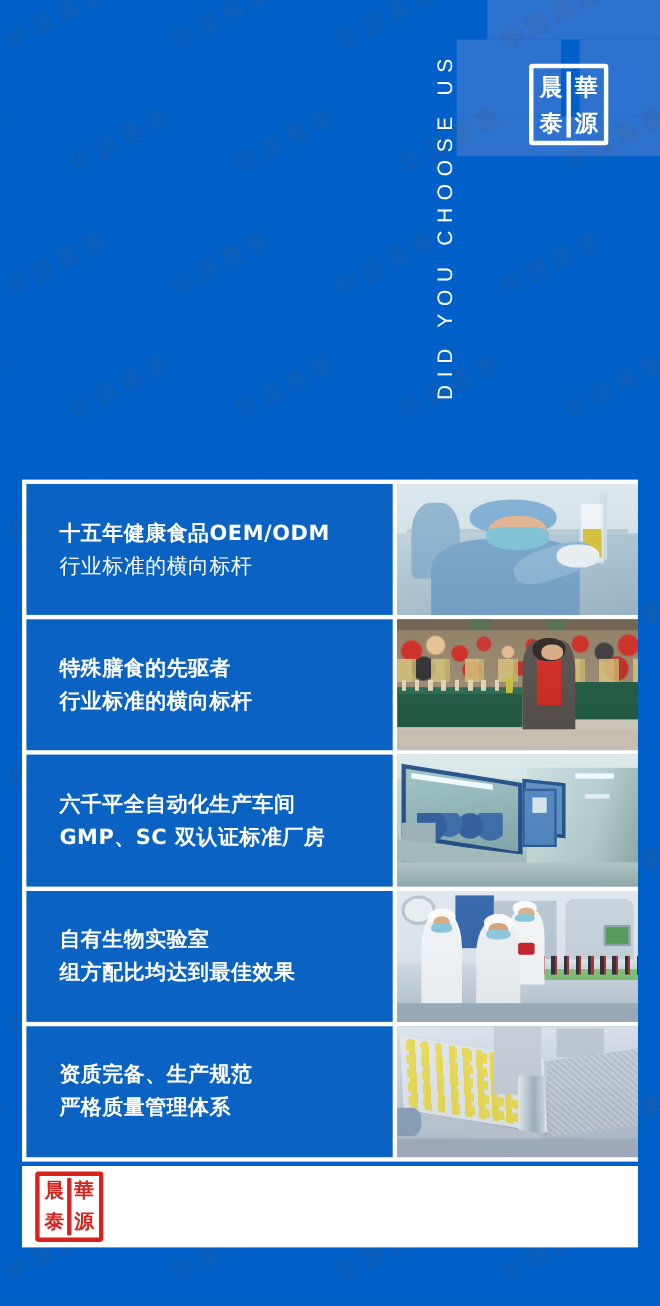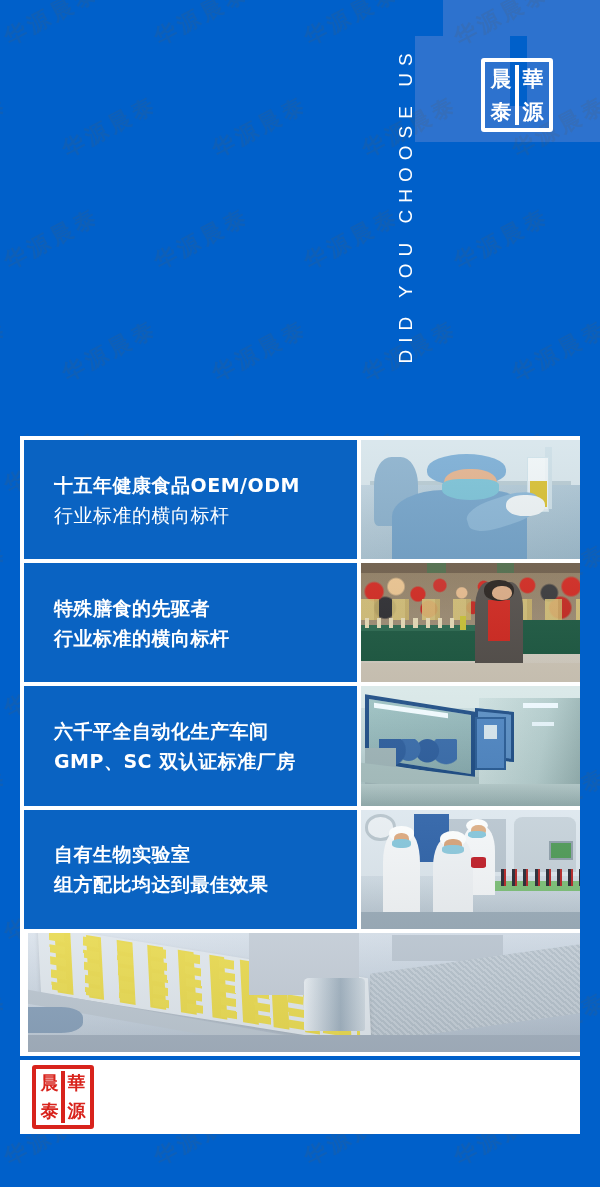--- a/index.html
+++ b/index.html
@@ -480,20 +480,24 @@
             <i class="w2f"></i>
             <i class="w2m"></i>
           <i class="redobj"></i>
             <i class="floor4"></i>
           <i class="photo-shade"></i>
         </div>
       </div>
     </div>
 
     <div class="card">
+      <div class="card-text">
+        <div class="ln b">资质完备、生产规范</div>
+        <div class="ln b">严格质量管理体系</div>
+      </div>
       <div class="card-gap"></div>
       <div class="card-photo">
         <div class="ph p5">
           <i class="blk"></i>
             <i class="mesh"></i>
           <i class="tray"></i>
           <i class="pills">
             <i class="pillrow pr1"></i>
               <i class="pillrow pr2"></i>
               <i class="pillrow pr3"></i>

